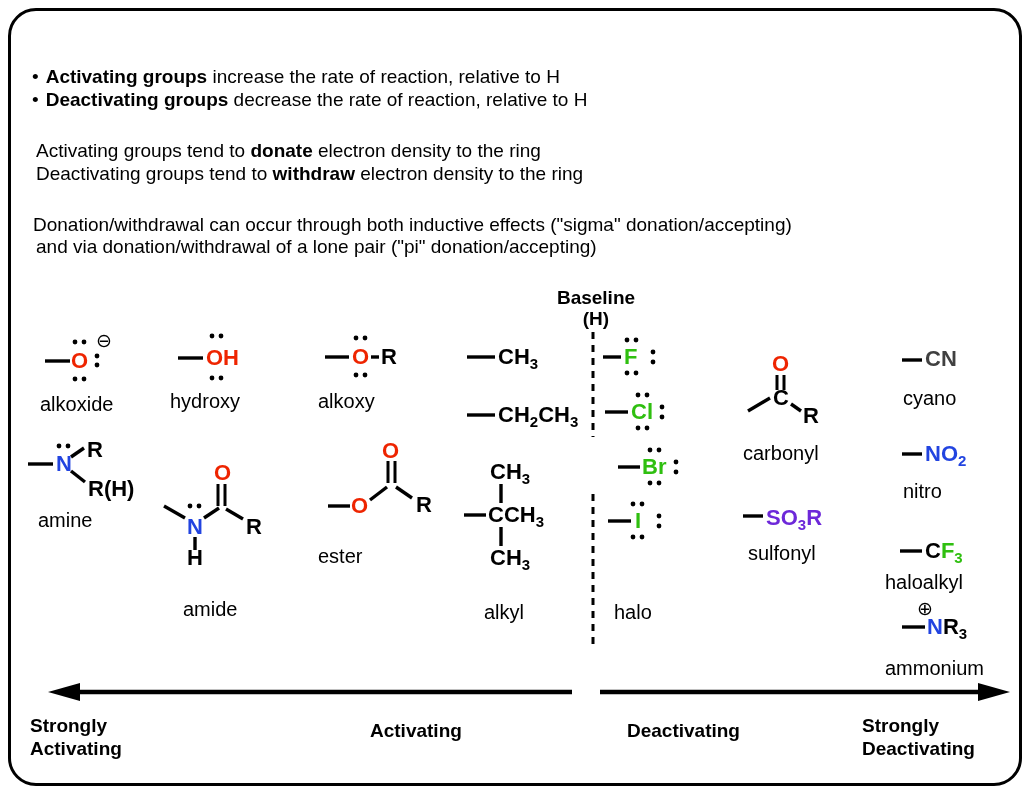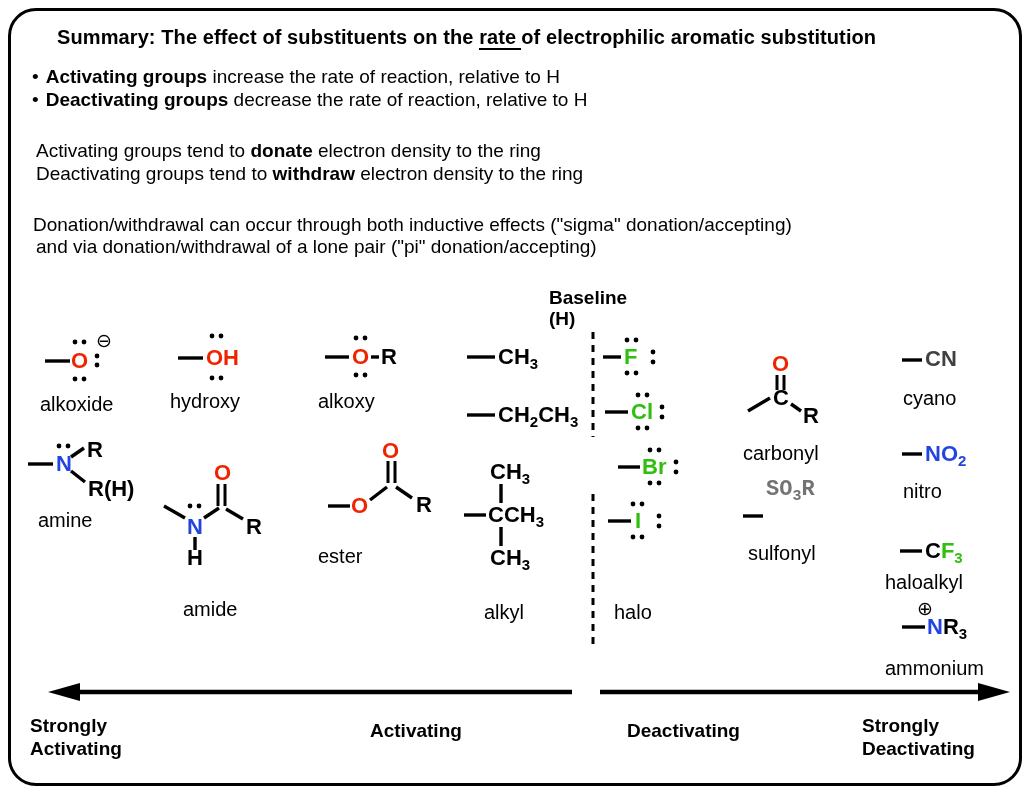--- a/index.html
+++ b/index.html
@@ -21,32 +21,31 @@
   .blt{display:inline-block;margin-right:7px;}
   .b{font-weight:bold;}
   .atom{position:absolute;font-size:22px;font-weight:bold;line-height:1;white-space:nowrap;}
   .sub{font-size:15px;position:relative;top:5px;font-weight:bold;}
   .lab{position:absolute;font-size:20px;line-height:1;white-space:nowrap;}
   .charge{
     position:absolute;font-size:19px;line-height:1;font-weight:normal;
     font-family:"DejaVu Sans",sans-serif;
   }
   .baseline-block{
-    position:absolute;left:549px;top:287px;width:94px;
+    position:absolute;left:549px;top:287px;width:94px;text-align:center;
     font-size:19px;font-weight:bold;line-height:21px;
   }
   .axis-label{position:absolute;font-size:19px;font-weight:bold;line-height:23px;white-space:nowrap;}
 </style>
 </head>
 <body>
 
 <div class="canvas">
   <div class="frame"></div>
 
-  <div class="title"><span>Summary: The effect of substituents on the </span><span class="u">rate</span><span>of electrophilic aromatic substitution</span></div>
 
   <div class="line" style="left:32px;top:89px"><span class="blt">•</span><span class="b">Deactivating groups</span><span> decrease the rate of reaction, relative to H</span></div>
   <div class="line" style="left:32px;top:66px"><span class="blt">•</span><span class="b">Activating groups</span><span> increase the rate of reaction, relative to H</span></div>
 
   <div class="line" style="left:36px;top:140px"><span>Activating groups tend to </span><span class="b">donate</span><span> electron density to the ring</span></div>
   <div class="line" style="left:36px;top:163px"><span>Deactivating groups tend to </span><span class="b">withdraw</span><span> electron density to the ring</span></div>
 
   <div class="line" style="left:36px;top:236px">and via donation/withdrawal of a lone pair ("pi" donation/accepting)</div>
   <div class="line" style="left:33px;top:214px">Donation/withdrawal can occur through both inductive effects ("sigma" donation/accepting)</div>
 
@@ -241,21 +240,21 @@
   <div class="atom" style="left: 631px; top: 401px; color: rgb(47, 191, 16);">Cl</div>
   <div class="atom" style="left: 642px; top: 456px; color: rgb(47, 191, 16);">Br</div>
   <div class="atom" style="left: 635px; top: 510px; color: rgb(47, 191, 16);">I</div>
   <div class="lab" style="left:614px;top:602px">halo</div>
 
   <div class="atom" style="left: 772px; top: 353px; color: rgb(238, 36, 0);">O</div>
   <div class="atom" style="left:773px;top:387px">C</div>
   <div class="atom" style="left:803px;top:405px">R</div>
   <div class="lab" style="left:743px;top:443px">carbonyl</div>
 
-  <div class="atom" style="left: 766px; top: 479px; color: #737373; font-family: Liberation Mono, monospace;"><span>SO</span><span class="sub">3</span><span>R</span></div>
+  <div class="atom" style="left: 766px; top: 507px; color: #6d28d9;"><span>SO</span><span class="sub">3</span><span>R</span></div>
   <div class="lab" style="left:748px;top:543px">sulfonyl</div>
 
   <div class="atom" style="left: 925px; top: 348px; color: #404040;">CN</div>
   <div class="lab" style="left:903px;top:388px">cyano</div>
 
   <div class="atom" style="left: 925px; top: 443px; color: rgb(34, 68, 224);"><span>NO</span><span class="sub">2</span></div>
   <div class="lab" style="left:903px;top:481px">nitro</div>
 
   <div class="atom" style="left:925px;top:540px"><span>C</span><span style="color: rgb(47, 191, 16);">F</span><span class="sub" style="color: rgb(47, 191, 16);">3</span></div>
   <div class="lab" style="left:885px;top:572px">haloalkyl</div>

